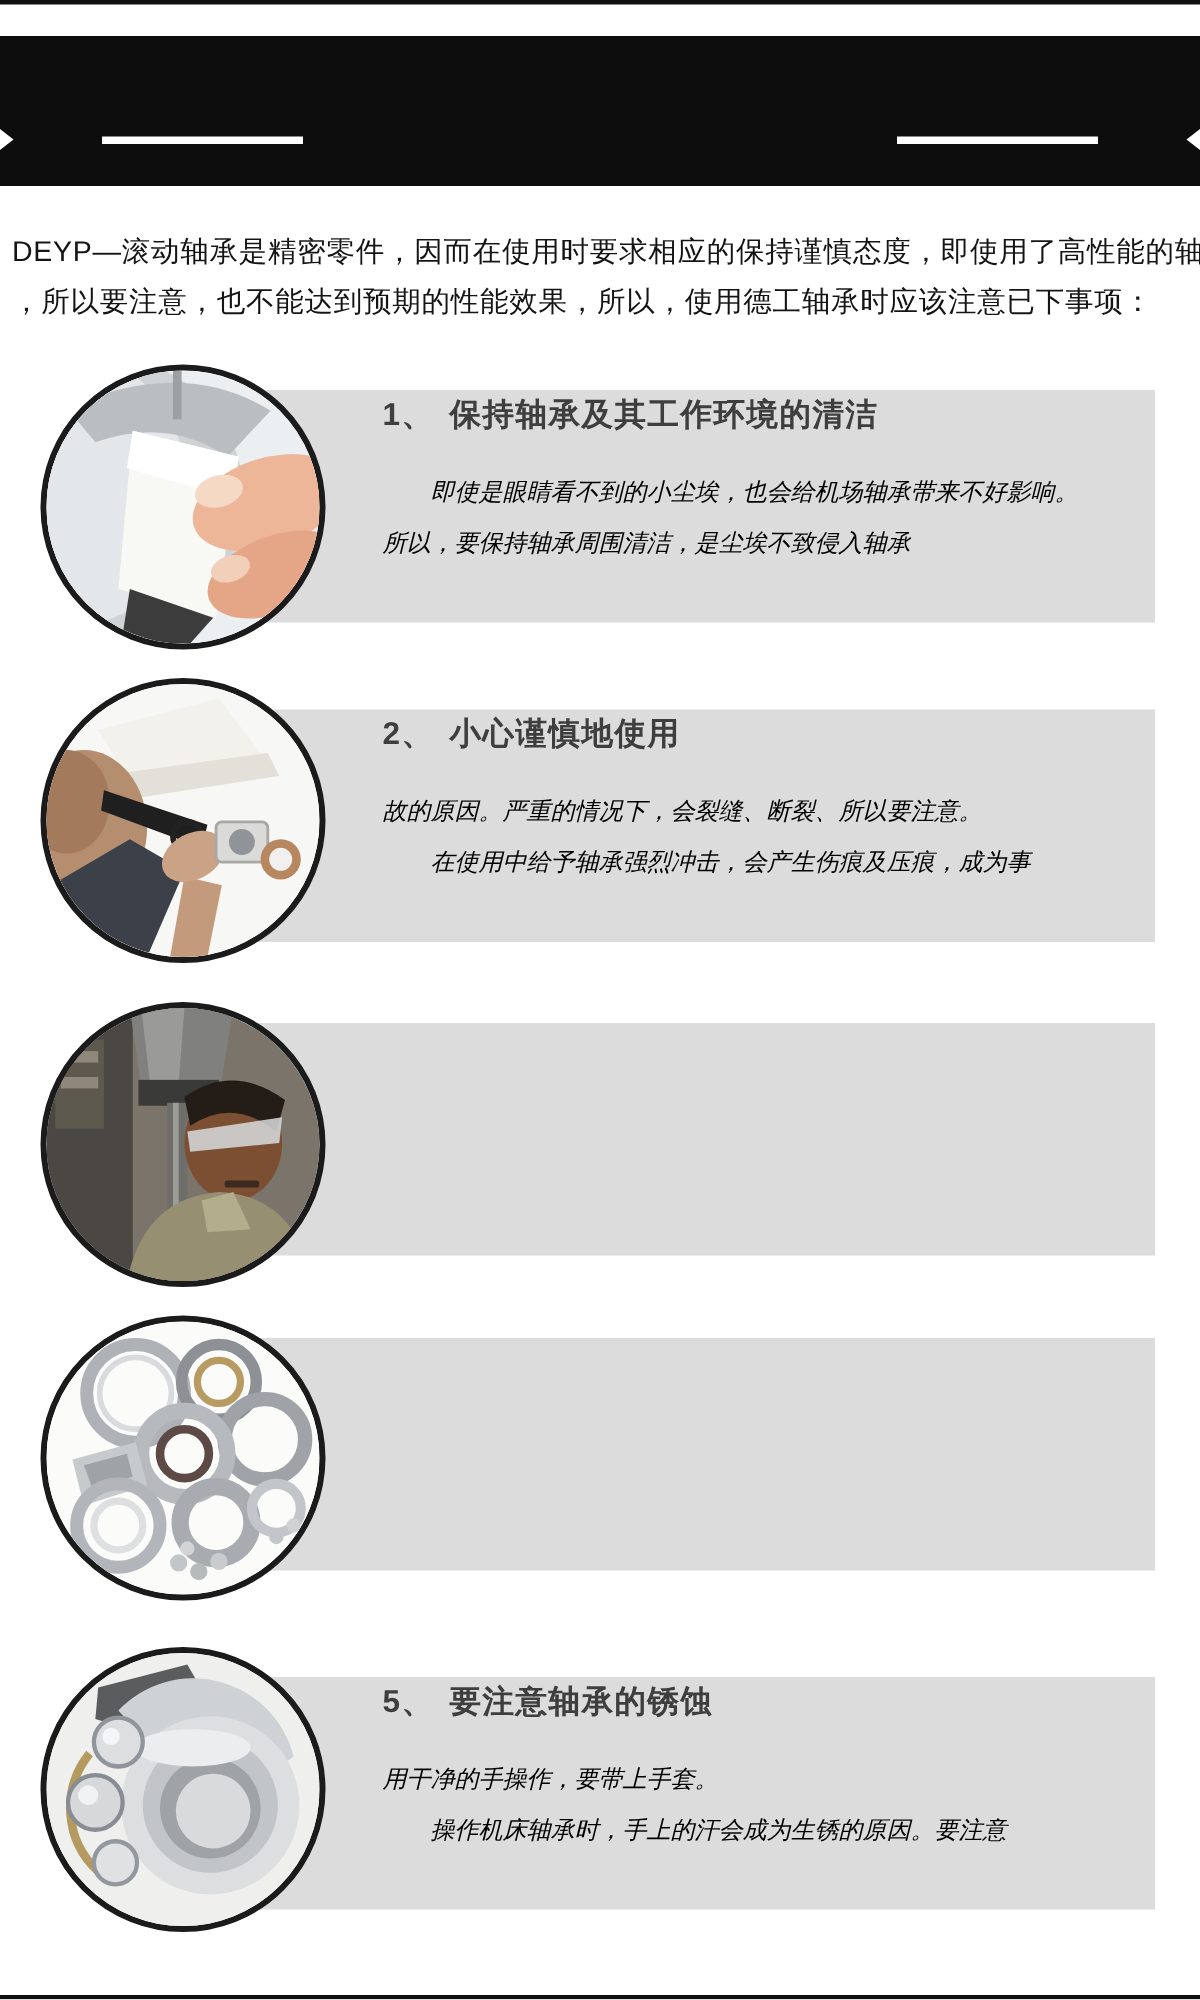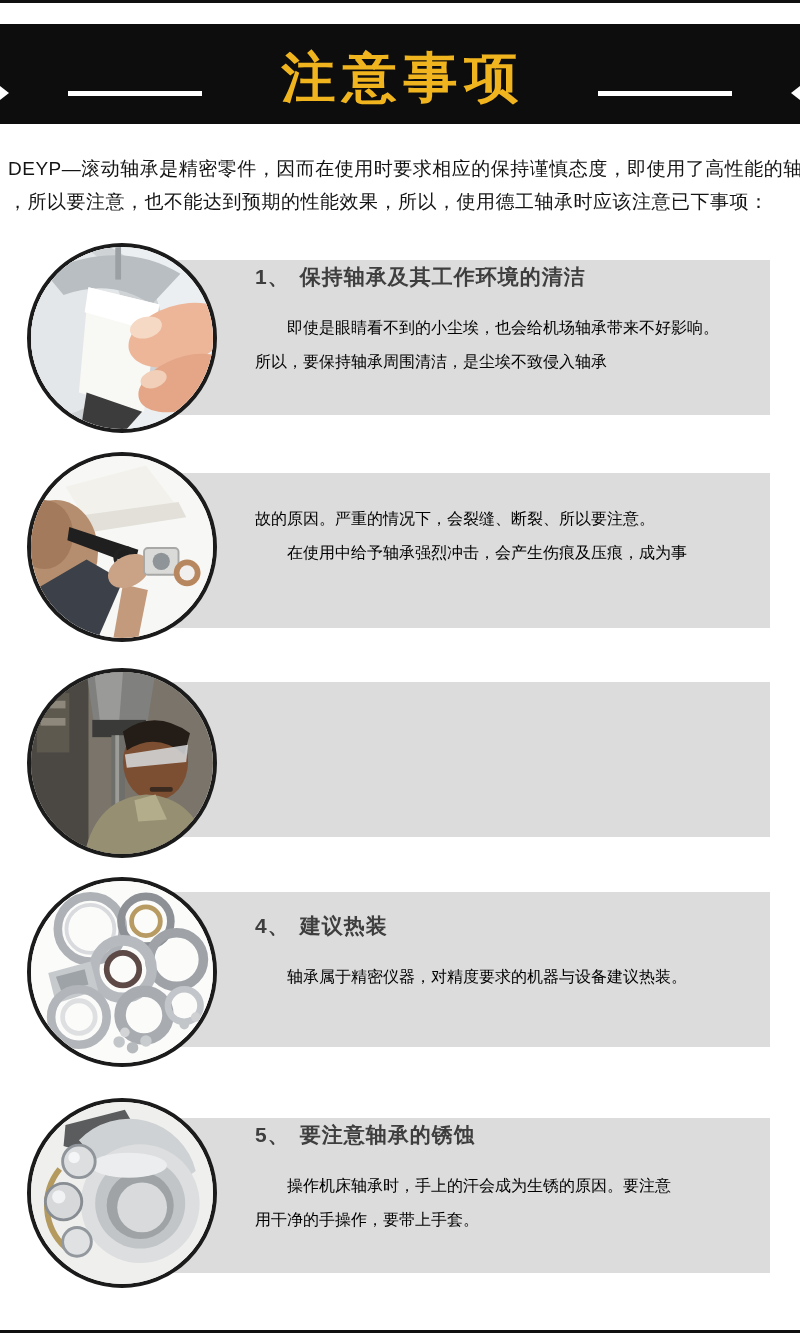--- a/index.html
+++ b/index.html
@@ -42,35 +42,34 @@
   }
   .photo svg{display:block;width:100%;height:100%;}
   .texts{
     position:absolute;left:255px;top:0;width:505px;height:155px;
     display:flex;flex-direction:column;justify-content:center;gap:13px;
     box-sizing:border-box;padding-top:4px;
   }
   .sec-title{margin:0;font-size:21px;line-height:30px;font-weight:700;color:#3e3e3e;letter-spacing:1px;}
   .sec-title .num{margin-right:10px;}
   .sec-body{margin:0;font-size:17px;line-height:28px;color:#8e8e8e;letter-spacing:0.5px;}
-  .body-line{white-space:nowrap;}
+  .body-line{white-space:nowrap;font-style:italic;}
   .body-line:empty{display:none;}
   .body-line.first{text-indent:2em;}
 </style>
 </head>
 <body>
 
 <div class="page">
 
   <div class="edge-line top"></div>
 
   <header class="banner">
     <span class="banner-notch left"></span>
     <span class="banner-dash left"></span>
-    <h1 class="banner-title">注意事项</h1>
     <span class="banner-dash right"></span>
     <span class="banner-notch right"></span>
   </header>
 
   <div class="intro">
     <div class="intro-line">DEYP—滚动轴承是精密零件，因而在使用时要求相应的保持谨慎态度，即使用了高性能的轴承</div>
     <div class="intro-line">，所以要注意，也不能达到预期的性能效果，所以，使用德工轴承时应该注意已下事项：</div>
   </div>
 
   <section class="row" style="top:260px">
@@ -117,20 +116,23 @@
         <polygon points="0,142 58,108 96,130 70,190 0,190" fill="#3c4048"></polygon>
         <polygon points="86,190 96,134 122,140 112,190" fill="#c49a7c"></polygon>
         <ellipse cx="102" cy="120" rx="23" ry="16" fill="#caa286" transform="rotate(-28 102 120)"></ellipse>
         <rect x="118" y="96" width="36" height="28" rx="4" fill="#dadad8" stroke="#a8a8a6" stroke-width="2"></rect>
         <circle cx="136" cy="110" r="9" fill="#8f9498"></circle>
         <circle cx="163" cy="122" r="14" fill="#b7875f"></circle>
         <circle cx="163" cy="122" r="8" fill="#f1f0ee"></circle>
       </svg>
     </div>
     <div class="texts">
+      <h2 class="sec-title">
+        <span class="num">2、</span><span>小心谨慎地使用</span>
+      </h2>
       <p class="sec-body">
         </p>
         <div class="body-line">故的原因。严重的情况下，会裂缝、断裂、所以要注意。</div>
         <div class="body-line first">在使用中给予轴承强烈冲击，会产生伤痕及压痕，成为事</div>
       <p></p>
     </div>
   </section>
 
   <section class="row" style="top:682px">
     <div class="panel"></div>
@@ -175,30 +177,20 @@
         <circle cx="118" cy="140" r="25" fill="none" stroke="#a8acb1" stroke-width="12"></circle>
         <circle cx="160" cy="130" r="17" fill="none" stroke="#c2c5c9" stroke-width="7"></circle>
         <circle cx="92" cy="168" r="6" fill="#c3c6c9"></circle>
         <circle cx="106" cy="174" r="6" fill="#b7babd"></circle>
         <circle cx="120" cy="167" r="6" fill="#c9ccce"></circle>
         <circle cx="98" cy="158" r="5" fill="#d2d4d6"></circle>
         <circle cx="160" cy="150" r="5" fill="#c3c6c9"></circle>
         <circle cx="172" cy="142" r="5" fill="#cfd1d3"></circle>
       </svg>
     </div>
-    <div class="texts">
-      <h2 class="sec-title">
-        <span class="num">4、</span><span>建议热装</span>
-      </h2>
-      <p class="sec-body">
-        </p>
-        <div class="body-line first">轴承属于精密仪器，对精度要求的机器与设备建议热装。</div>
-
-      <p></p>
-    </div>
   </section>
 
   <section class="row" style="top:1118px">
     <div class="panel"></div>
     <div class="photo" style="top:-20px">
       <svg viewBox="0 0 190 190" preserveAspectRatio="xMidYMid slice">
         <rect width="190" height="190" fill="#efefed"></rect>
         <polygon points="36,24 98,8 114,36 60,54 34,46" fill="#5a5c5e"></polygon>
         <path d="M50 40 A72 72 0 0 1 172 72 L150 88 A48 48 0 0 0 70 62 Z" fill="#cfd2d4"></path>
         <circle cx="114" cy="106" r="62" fill="#dcdedf"></circle>
@@ -213,21 +205,21 @@
         <circle cx="45" cy="58" r="6" fill="#f4f5f6"></circle>
         <circle cx="29" cy="99" r="7" fill="#f1f2f3"></circle>
       </svg>
     </div>
     <div class="texts">
       <h2 class="sec-title">
         <span class="num">5、</span><span>要注意轴承的锈蚀</span>
       </h2>
       <p class="sec-body">
         </p>
+        <div class="body-line">用干净的手操作，要带上手套。</div>
         <div class="body-line first">操作机床轴承时，手上的汗会成为生锈的原因。要注意</div>
-        <div class="body-line">用干净的手操作，要带上手套。</div>
       <p></p>
     </div>
   </section>
 
   <div class="edge-line bottom"></div>
 
 </div>
 
 </body></html>

